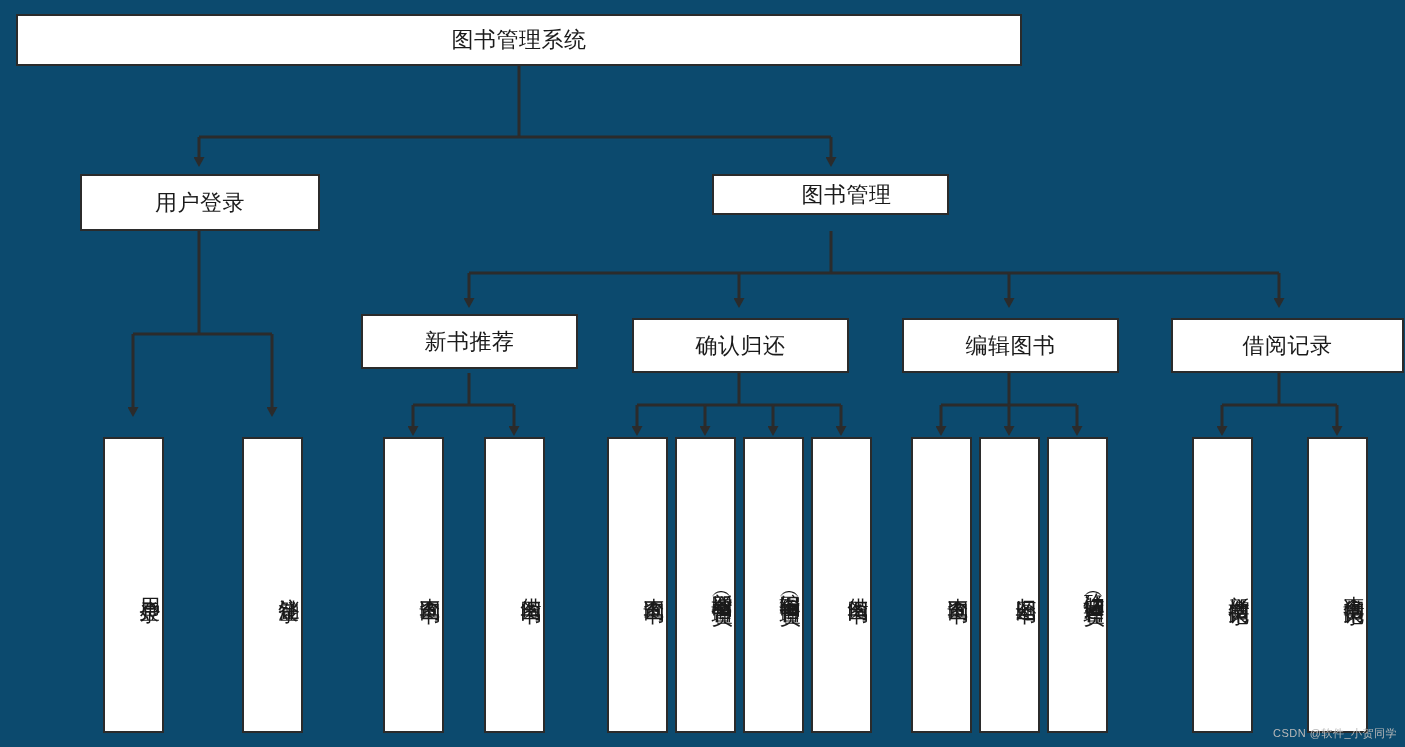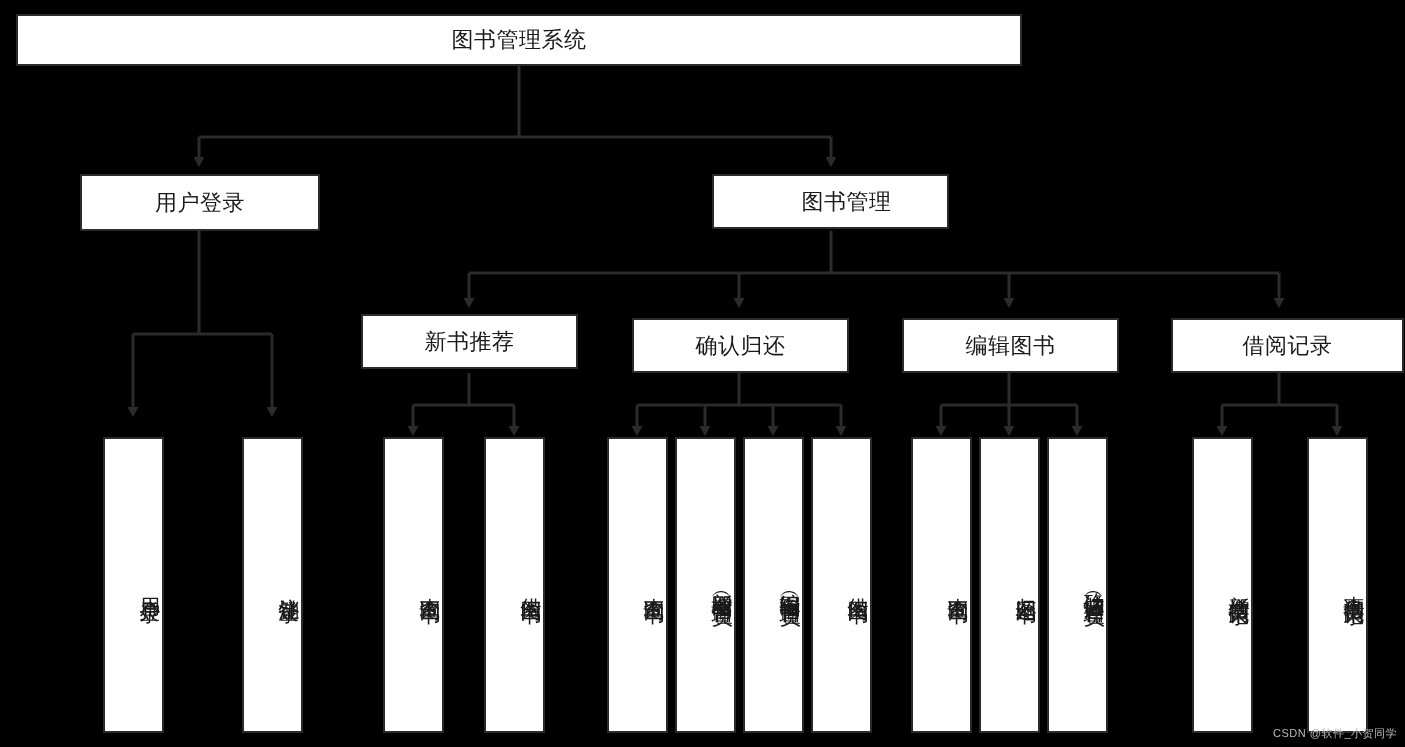--- a/index.html
+++ b/index.html
@@ -7,21 +7,21 @@
     padding: 0;
     background: #ffffff;
   }
   body {
     font-family: "Liberation Sans", "DejaVu Sans", sans-serif;
   }
   #canvas {
     position: relative;
     width: 1405px;
     height: 747px;
-    background: #000000;
+    background: #0c4a6e;
     overflow: hidden;
   }
   svg.edges {
     position: absolute;
     left: 0;
     top: 0;
     width: 1405px;
     height: 747px;
     pointer-events: none;
   }
@@ -120,21 +120,21 @@
     </g>
   </svg>
 
   <div class="node horiz" style="left:16px; top:14px; width:1006px; height:52px;">
     <span>图书管理系统</span>
   </div>
 
   <div class="node horiz" style="left:80px; top:174px; width:240px; height:57px;">
     <span>用户登录</span>
   </div>
-  <div class="node horiz" style="left:712px; top:174px; width:237px; height:55px;padding-left:32px;">
+  <div class="node horiz" style="left:712px; top:174px; width:237px; height:41px;padding-left:32px;">
     <span>图书管理</span>
   </div>
 
   <div class="node horiz" style="left:361px; top:314px; width:217px; height:55px;">
     <span>新书推荐</span>
   </div>
   <div class="node horiz" style="left:632px; top:318px; width:217px; height:55px;">
     <span>确认归还</span>
   </div>
   <div class="node horiz" style="left:902px; top:318px; width:217px; height:55px;">

